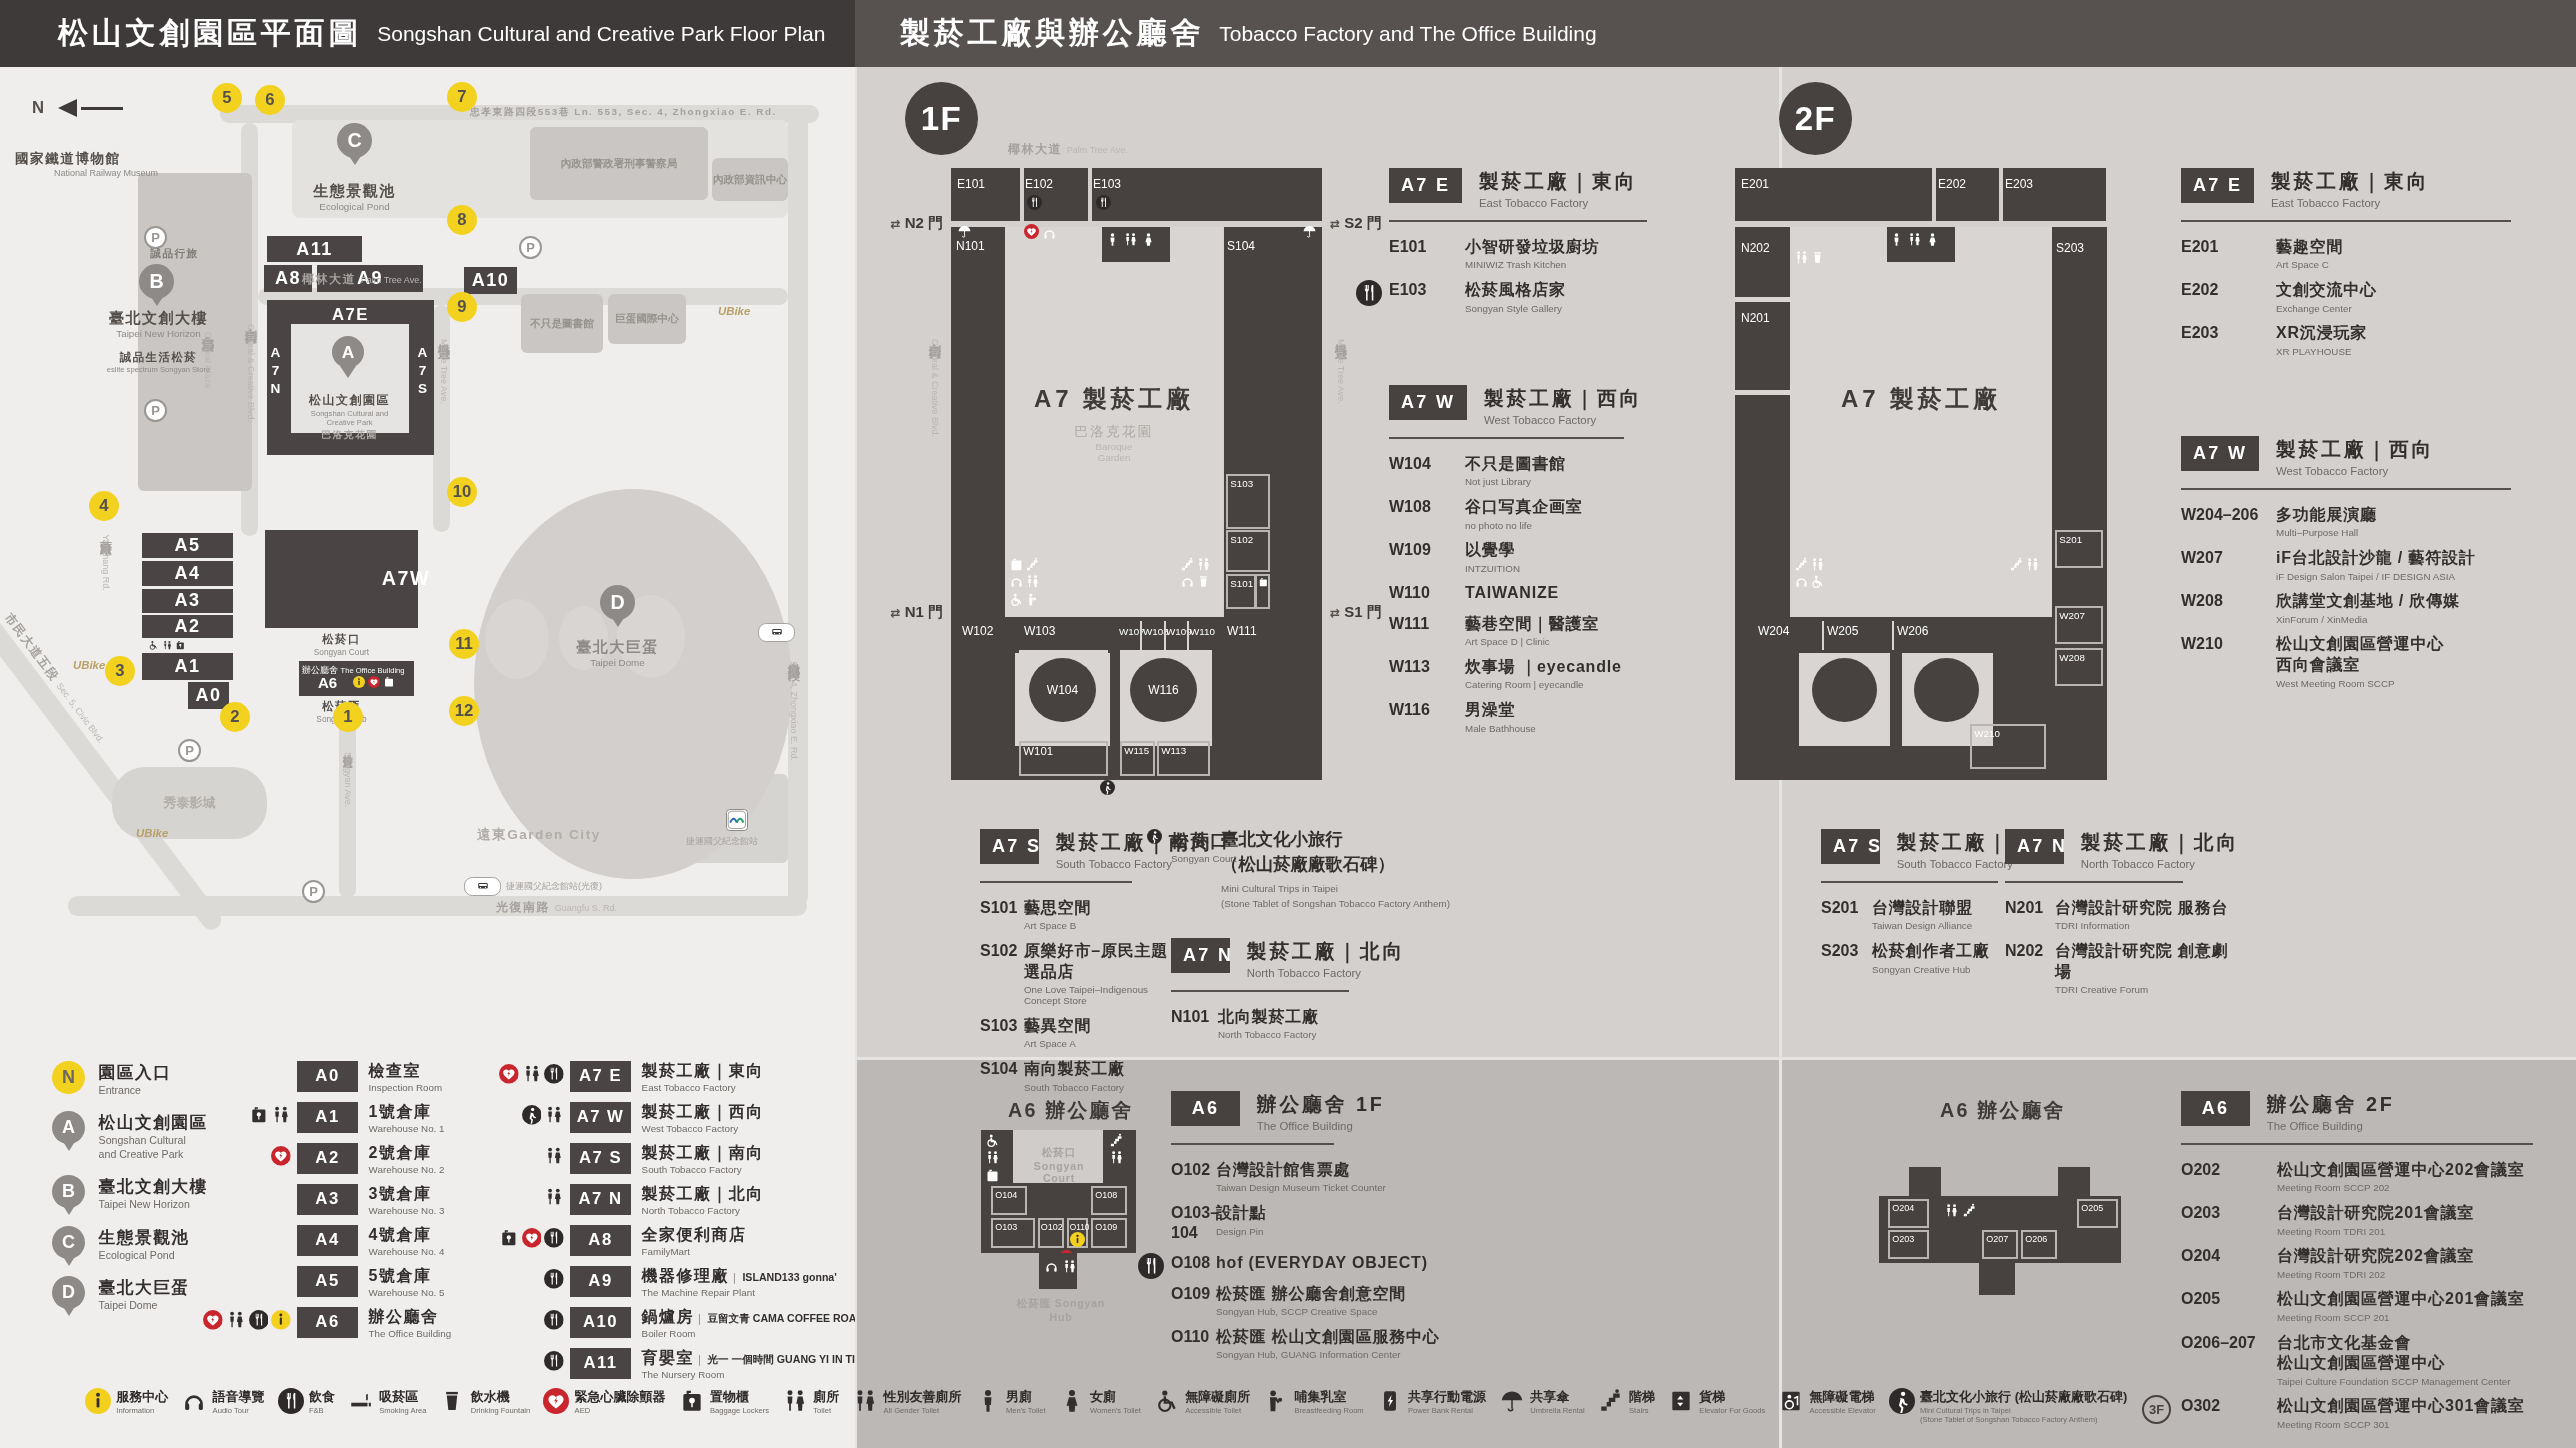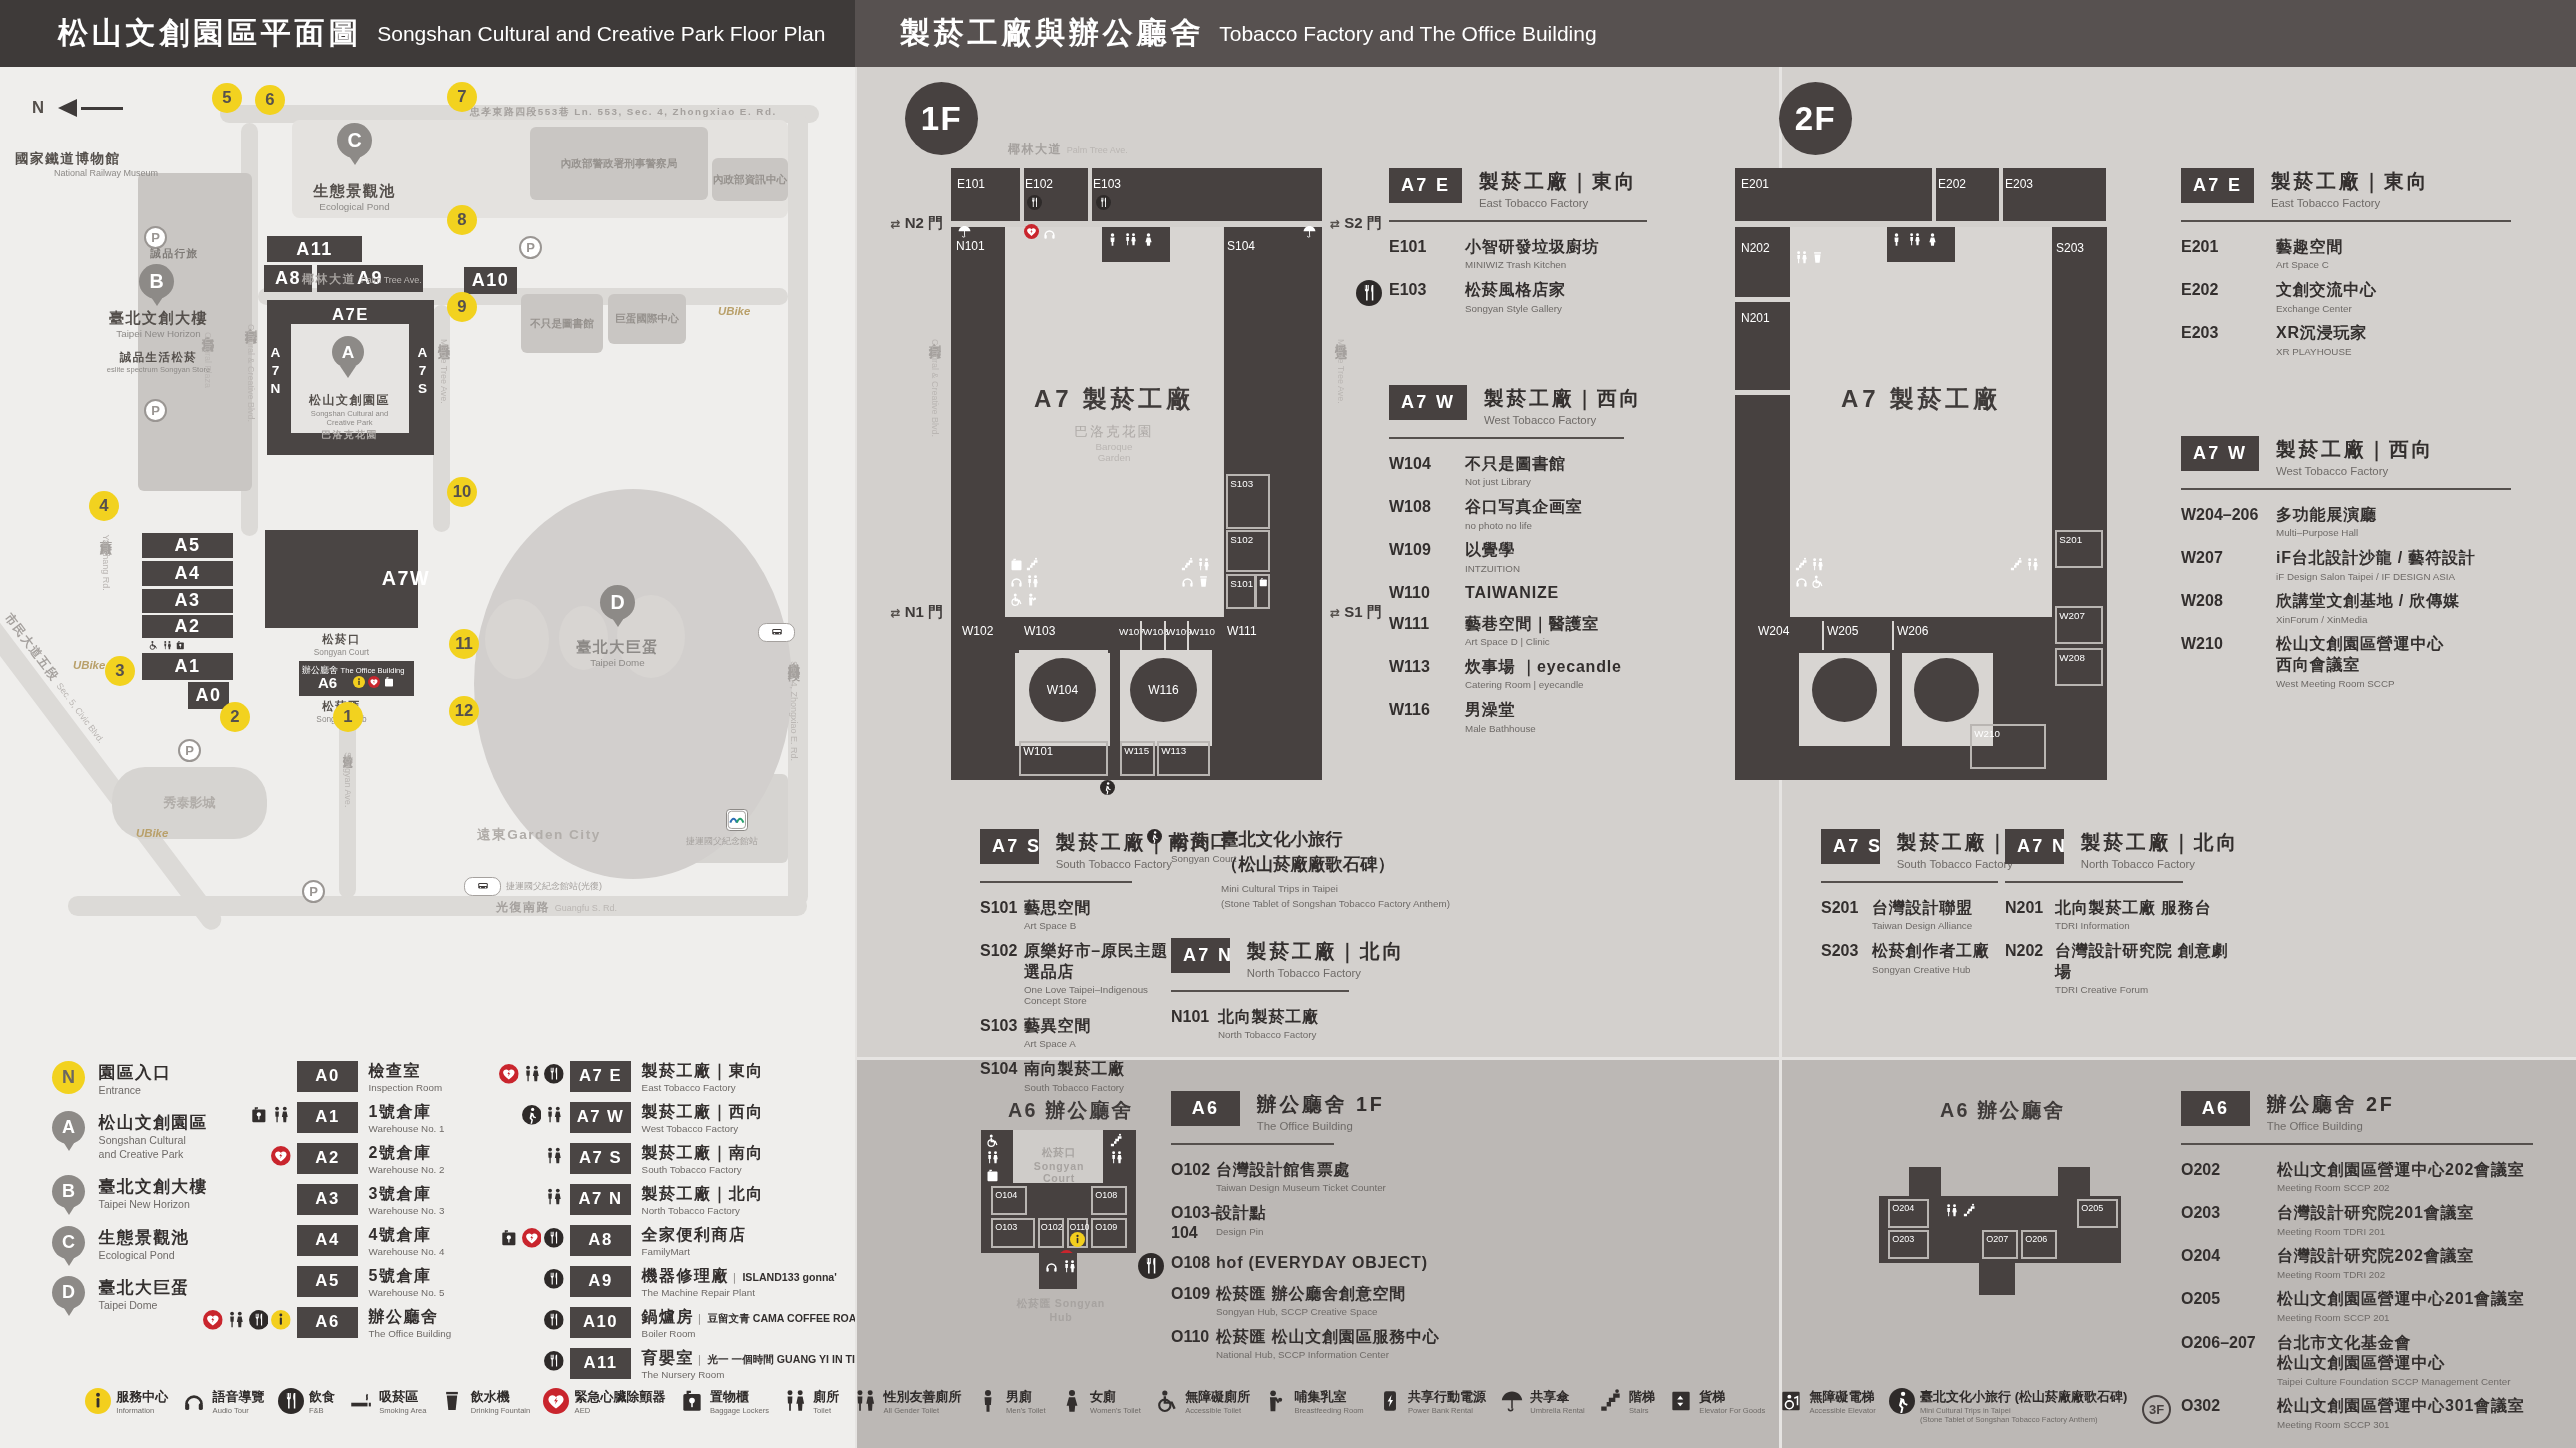--- a/index.html
+++ b/index.html
@@ -1176,21 +1176,21 @@
             <span class="zh">松菸匯 辦公廳舍創意空間</span>
             <span class="en">Songyan Hub, SCCP Creative Space</span>
           </span>
         </div>
 
         <div class="row">
           <span class="ricons"></span>
           <span class="code">O110</span>
           <span>
             <span class="zh">松菸匯 松山文創園區服務中心</span>
-            <span class="en">National Hub, SCCP Information Center</span>
+            <span class="en">Songyan Hub, GUANG Information Center</span>
           </span>
         </div>
 
     </div>
   </div>
 
   <div>
     <div class="pd" style="left:1735px;top:168px;width:371px;height:53px;"></div>
     <div class="pl" style="left:1932px;top:168px;width:3.8px;height:53px;background:#d3d0cd;"></div>
     <div class="pl" style="left:1999px;top:168px;width:3.8px;height:53px;background:#d3d0cd;"></div>
@@ -1402,21 +1402,21 @@
     <div class="sec-head">
       <span class="sec-code">A7 N</span>
       <span><span class="sec-zh">製菸工廠｜北向</span><div class="sec-en">North Tobacco Factory</div></span>
     </div>
     <div class="sec-rule" style="width:178px;"></div>
     <div>
 
         <div class="row">
           <span class="code">N201</span>
           <span>
-            <span class="zh">北向製菸工廠 服務台</span>
+            <span class="zh">台灣設計研究院 服務台</span>
             <span class="en">TDRI Information</span>
           </span>
         </div>
 
         <div class="row">
           <span class="code">N202</span>
           <span>
             <span class="zh">台灣設計研究院 創意劇場</span>
             <span class="en">TDRI Creative Forum</span>
           </span>

